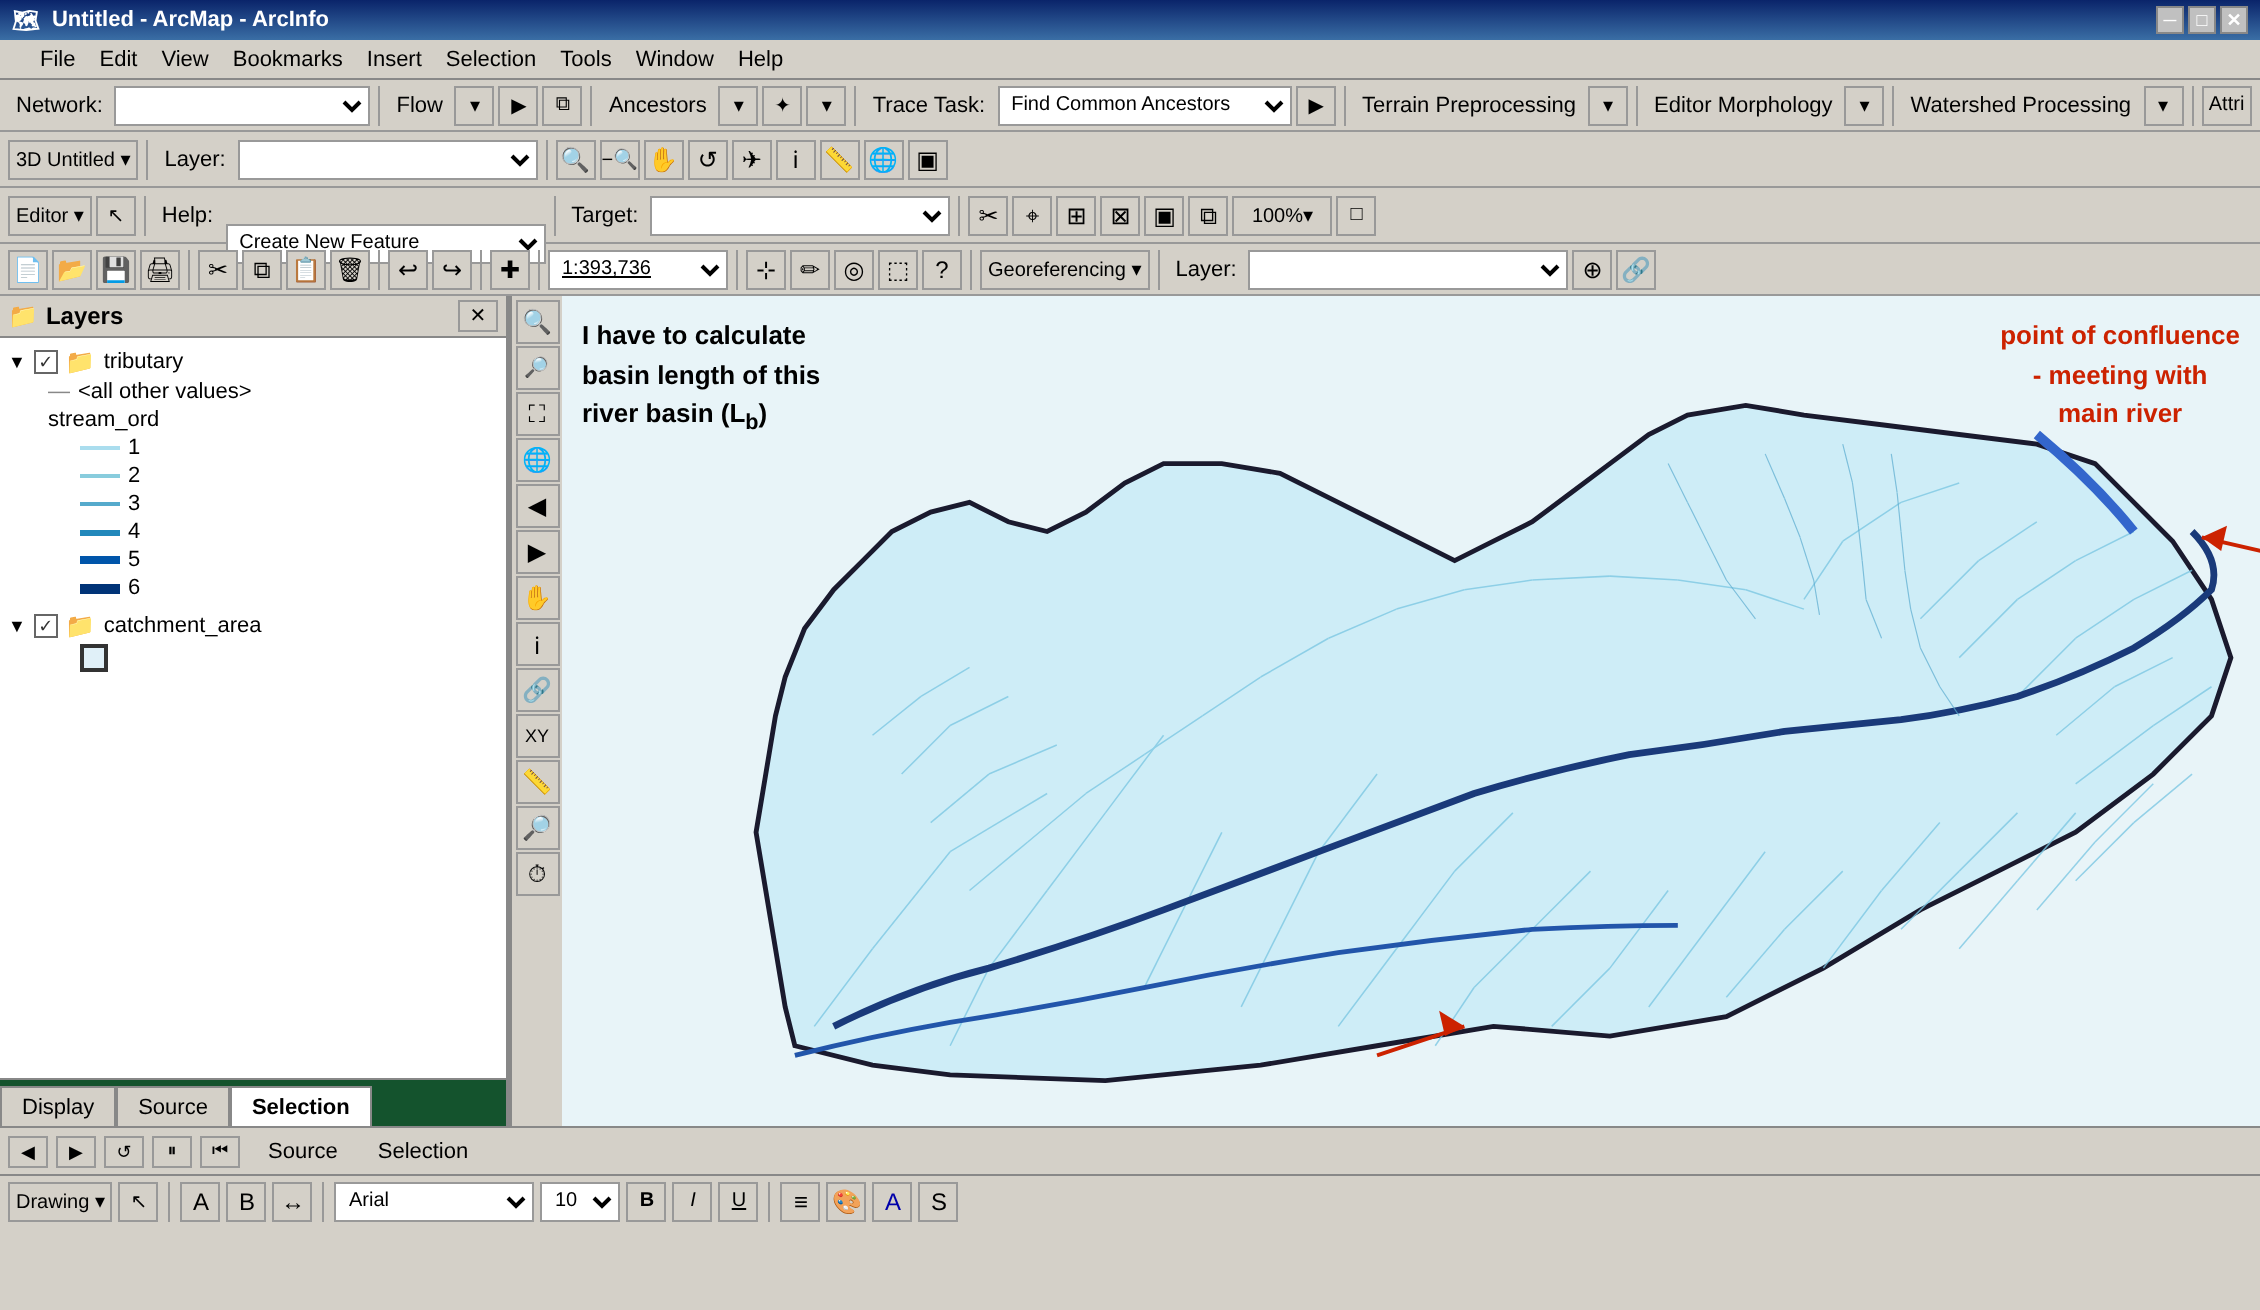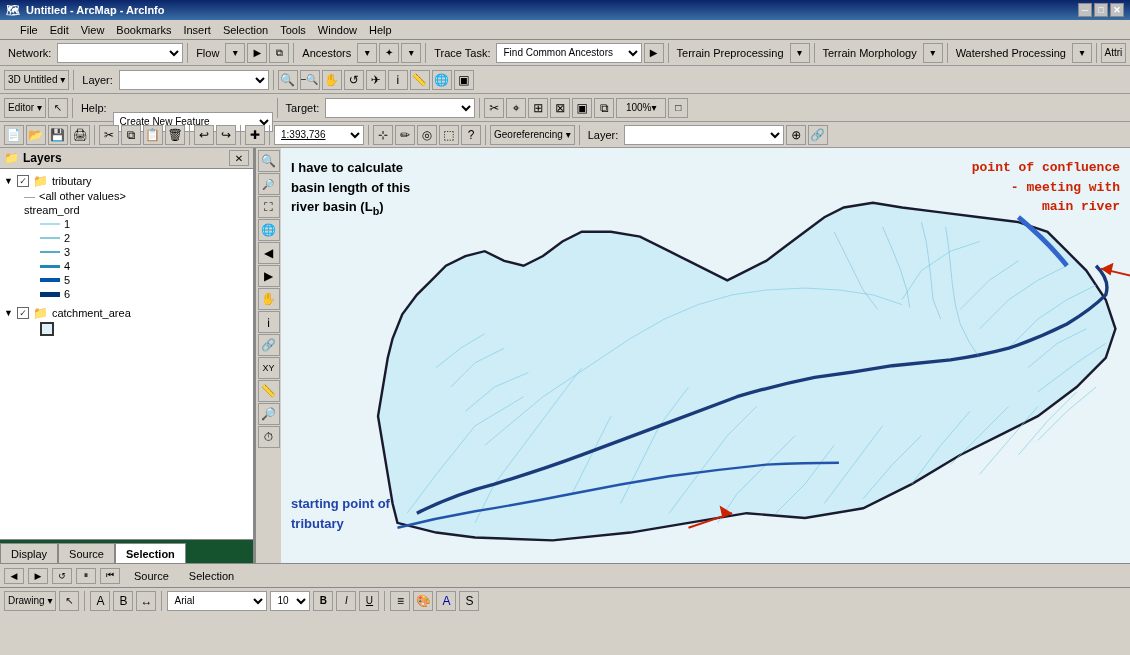--- a/index.html
+++ b/index.html
@@ -243,25 +243,25 @@
     
     .map-annotation {
       position: absolute;
       font-family: Arial, sans-serif;
       color: #2244aa;
       font-size: 14px;
       font-weight: bold;
     }
     .map-annotation-right {
       position: absolute;
-      font-family: Liberation Mono, monospace;
+      font-family: Liberation Sans, sans-serif;
       color: #cc2200;
       font-size: 14px;
       font-weight: bold;
-      text-align: right;
+      text-align: center;
     }
   </style>
 </head>
 <body>
 
 <div class="title-bar">
   <span style="margin-right:6px;">🗺</span>
   <span>Untitled - ArcMap - ArcInfo</span>
   <div class="title-bar-controls">
     <div class="title-btn">─</div>
@@ -298,21 +298,21 @@
   <div class="tb-separator"></div>
   <span class="tb-label">Trace Task:</span>
   <select class="tb-select" style="width:150px;">
     <option>Find Common Ancestors</option>
   </select>
   <div class="tb-btn">▶</div>
   <div class="tb-separator"></div>
   <span class="tb-label">Terrain Preprocessing</span>
   <div class="tb-btn">▾</div>
   <div class="tb-separator"></div>
-  <span class="tb-label">Terrain Morphology</span>
+  <span class="tb-label">Editor Morphology</span>
   <div class="tb-btn">▾</div>
   <div class="tb-separator"></div>
   <span class="tb-label">Watershed Processing</span>
   <div class="tb-btn">▾</div>
   <div class="tb-separator"></div>
   <div class="tb-btn">Attri</div>
 </div>
 
 <div class="toolbar-row tall">
   <div class="tb-btn">3D Untitled ▾</div>
@@ -598,23 +598,20 @@
     </svg>
 
     <div class="map-annotation" style="left:10px; top:10px; font-size:13px; line-height:1.5; color:#000000;">
       I have to calculate<br>basin length of this<br>river basin (L<sub>b</sub>)
     </div>
 
     <div class="map-annotation-right" style="right:10px; top:10px; font-size:13px; line-height:1.5; color:#cc2200;">
       point of confluence<br>- meeting with<br>main river
     </div>
 
-    <div class="map-annotation" style="left:10px; bottom:30px; font-size:13px; line-height:1.5; color:#2244aa;">
-      starting point of<br>tributary
-    </div>
 
   </div>
 </div>
 
 <div class="status-bar">
   <div class="status-item">
     <div class="tb-btn" style="width:16px; height:16px; font-size:9px;">◀</div>
     <div class="tb-btn" style="width:16px; height:16px; font-size:9px;">▶</div>
     <div class="tb-btn" style="width:16px; height:16px; font-size:9px;">↺</div>
     <div class="tb-btn" style="width:16px; height:16px; font-size:9px;">⏸</div>

